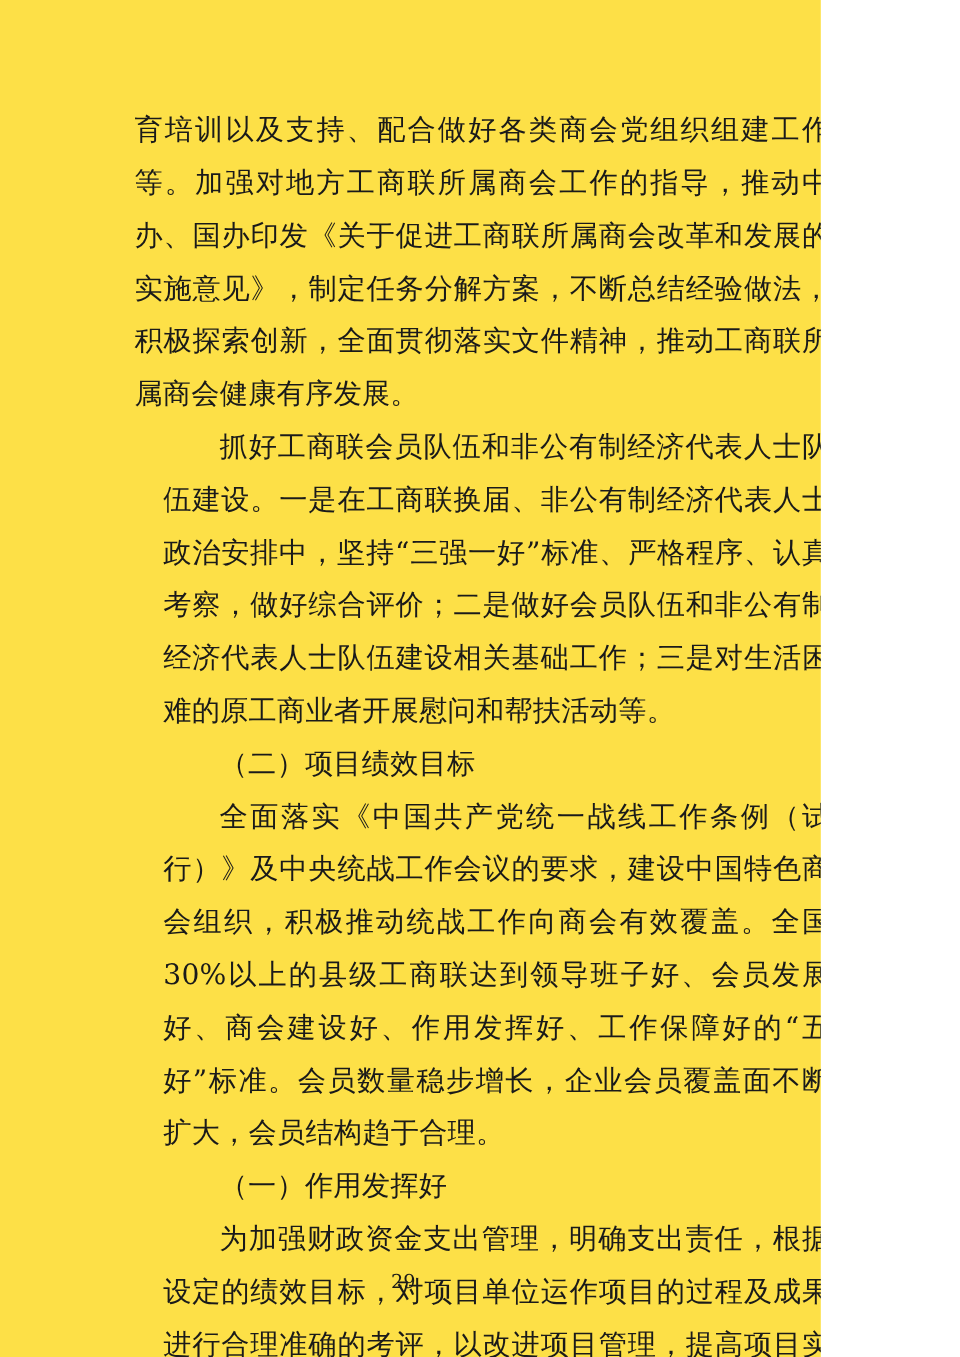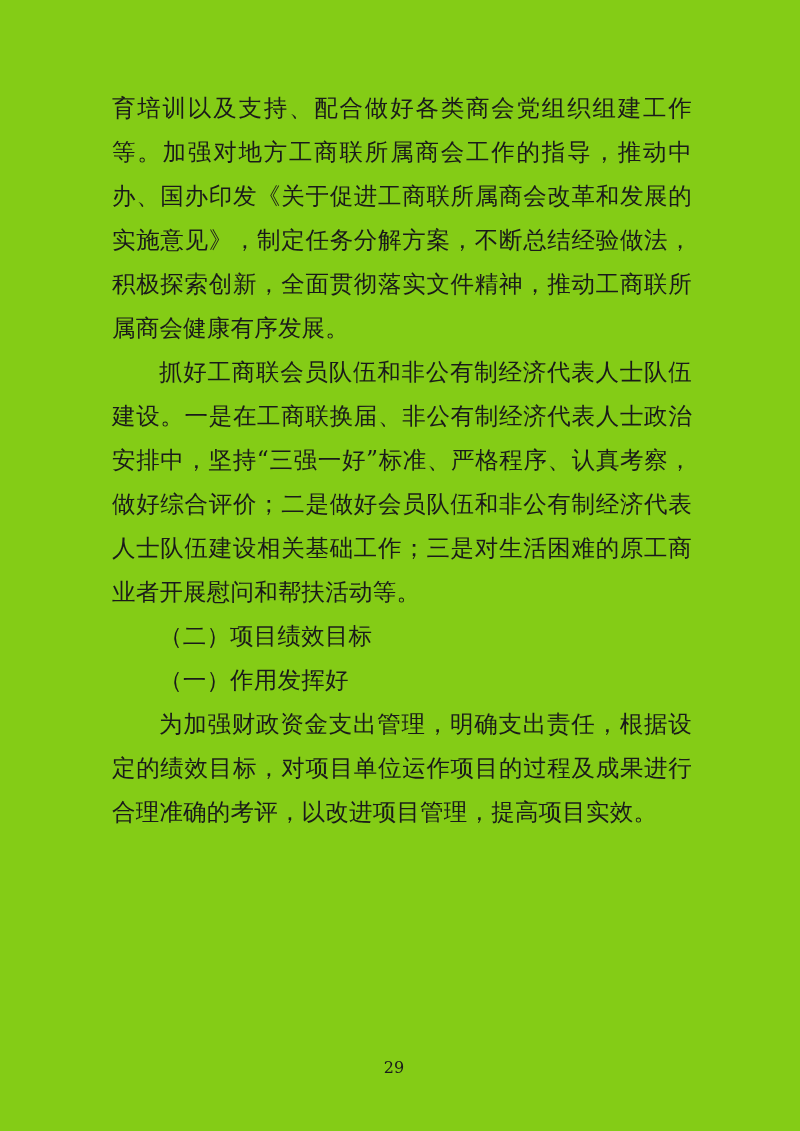--- a/index.html
+++ b/index.html
@@ -5,23 +5,23 @@
   html, body {
     margin: 0;
     padding: 0;
     background: #ffffff;
   }
   body {
     font-family: "DejaVu Serif", "Liberation Serif", serif;
   }
   .page {
     position: relative;
-    width: 800px;
+    width: 684px;
     height: 1131px;
-    background: #84cc16;
+    background: #fde047;
     box-sizing: border-box;
     overflow: hidden;
     padding-left: 18px;
   }
   .content {
     position: absolute;
     left: 112px;
     top: 86px;
     width: 580px;
   }
@@ -30,20 +30,21 @@
     font-size: 23.5px;
     line-height: 44px;
     color: #1a1a1a;
     text-align: justify;
     text-justify: inter-ideograph;
     letter-spacing: 0.2px;
     font-family: "DejaVu Serif", "Liberation Serif", serif;
   }
   p.indent {
     text-indent: 2em;
+    margin-left: 24px;
   }
   p.bold {
     font-weight: bold;
   }
   .page-number {
     position: absolute;
     left: 0;
     right: 12px;
     top: 1058px;
     text-align: center;
@@ -53,18 +54,19 @@
   }
 </style>
 </head>
 <body>
 
 <div class="page">
   <div class="content">
     <p class="para">育培训以及支持、配合做好各类商会党组织组建工作等。加强对地方工商联所属商会工作的指导，推动中办、国办印发《关于促进工商联所属商会改革和发展的实施意见》，制定任务分解方案，不断总结经验做法，积极探索创新，全面贯彻落实文件精神，推动工商联所属商会健康有序发展。</p>
     <p class="para indent">抓好工商联会员队伍和非公有制经济代表人士队伍建设。一是在工商联换届、非公有制经济代表人士政治安排中，坚持“三强一好”标准、严格程序、认真考察，做好综合评价；二是做好会员队伍和非公有制经济代表人士队伍建设相关基础工作；三是对生活困难的原工商业者开展慰问和帮扶活动等。</p>
     <p class="para indent">（二）项目绩效目标</p>
+    <p class="para indent">全面落实《中国共产党统一战线工作条例（试行）》及中央统战工作会议的要求，建设中国特色商会组织，积极推动统战工作向商会有效覆盖。全国30%以上的县级工商联达到领导班子好、会员发展好、商会建设好、作用发挥好、工作保障好的“五好”标准。会员数量稳步增长，企业会员覆盖面不断扩大，会员结构趋于合理。</p>
     <p class="para indent">（一）作用发挥好</p>
     <p class="para indent">为加强财政资金支出管理，明确支出责任，根据设定的绩效目标，对项目单位运作项目的过程及成果进行合理准确的考评，以改进项目管理，提高项目实效。</p>
 
   </div>
   <div class="page-number">29</div>
 </div>
 
 </body></html>

